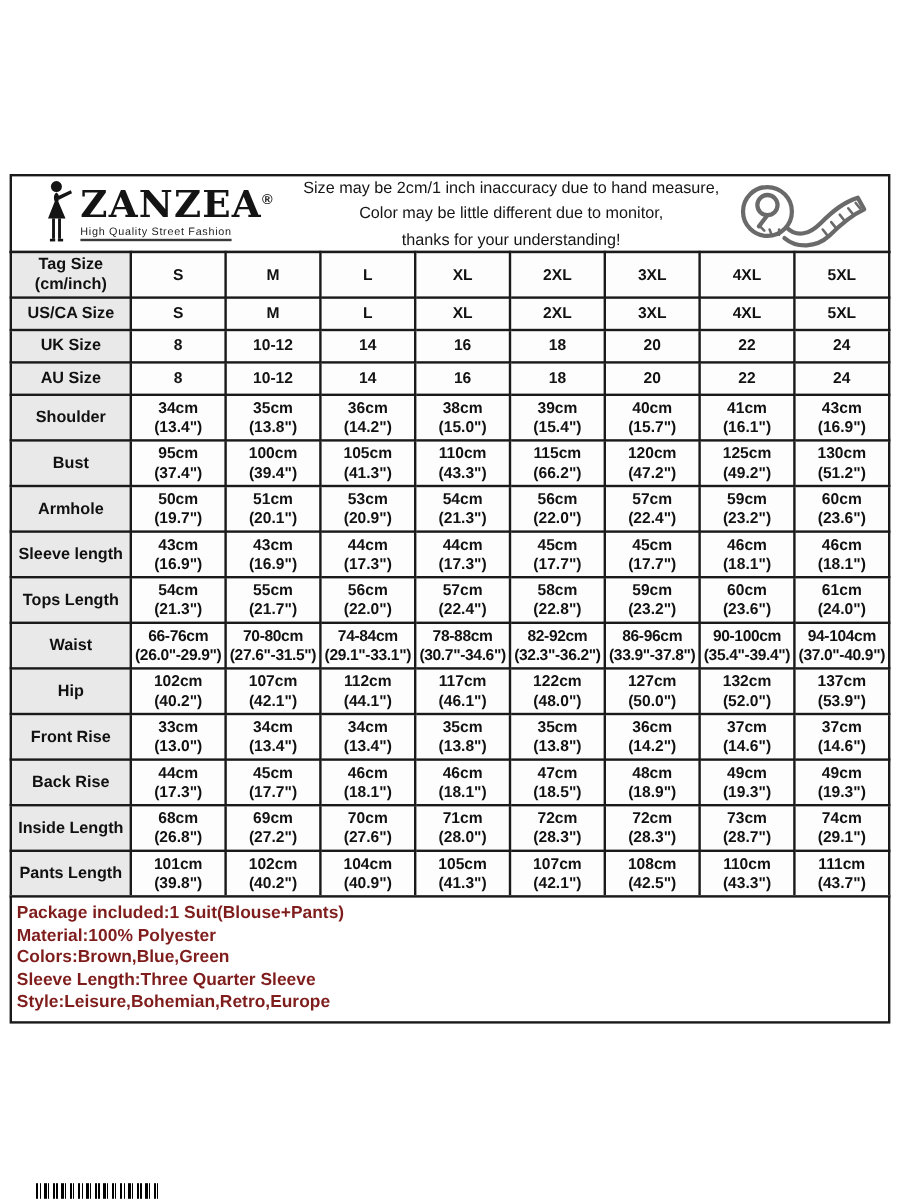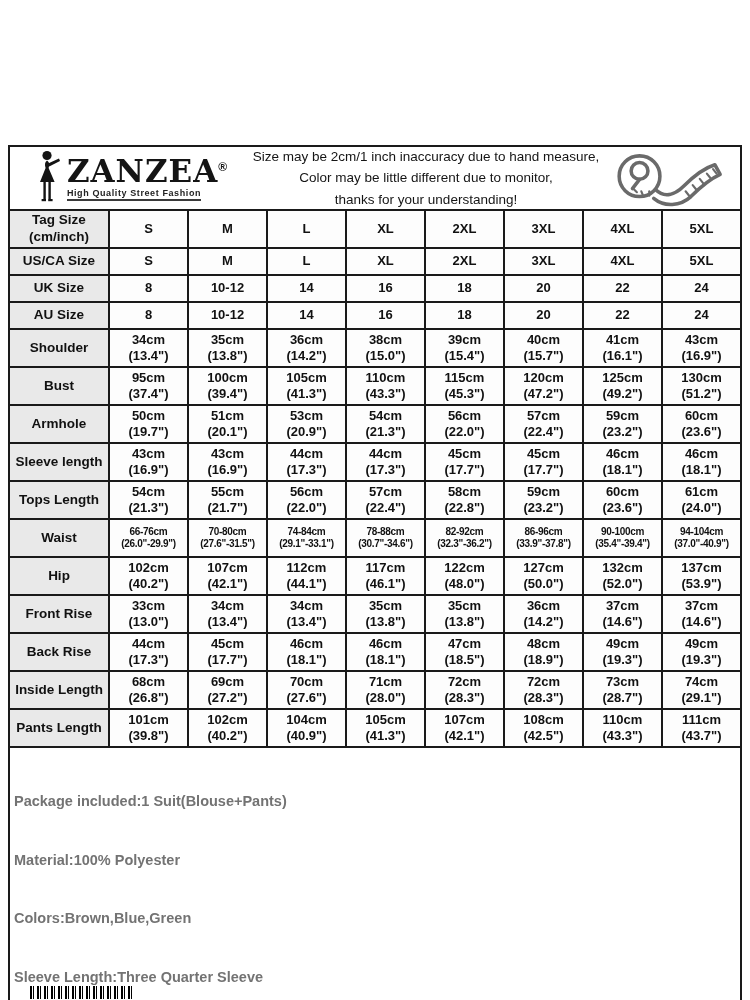--- a/index.html
+++ b/index.html
@@ -9,39 +9,39 @@
 
   
   .header-box{height:62px;border:2px solid #1a1a1a;display:flex;align-items:center;
               gap:6px;padding:0 8px;background:#fff;}
   .logo{display:flex;align-items:center;gap:3px;width:228px;flex:none;justify-content:center;}
   .logo-figure{flex:none;}
   .logo-text{display:flex;flex-direction:column;align-items:flex-start;}
   .brand-line{font-family:"DejaVu Serif",serif;font-weight:bold;font-size:31px;
               line-height:1;letter-spacing:1px;color:#141414;}
   .reg{font-size:12px;vertical-align:super;font-family:"Liberation Sans",sans-serif;}
-  .tagline{font-size:9px;font-weight:bold;letter-spacing:0.6px;color:#222;
+  .tagline{font-size:9px;font-weight:normal;letter-spacing:0.6px;color:#222;
            border-bottom:2px solid #3a3a3a;padding-bottom:1px;margin-top:1px;}
   .notice{flex:1;text-align:center;font-weight:normal;font-size:13.5px;line-height:1.6;color:#151515;}
   .tape{flex:none;margin:0 6px 0 2px;}
 
   
   table.size{border-collapse:collapse;width:100%;table-layout:fixed;margin-top:-2px;}
   .size th,.size td{border:2px solid #1a1a1a;text-align:center;vertical-align:middle;
         font-weight:bold;font-size:13px;line-height:1.25;white-space:pre-line;padding:0;}
   .size th{background:#e9e9e9;font-size:13.5px;margin-left:44px;}
   .size td{background:#fdfdfd;}
   tr.short{height:27px;}
   tr.tall{height:38px;}
-  td.dense{font-size:10px;letter-spacing:-0.3px;margin-left:45px;}
+  td.dense{font-size:13px;letter-spacing:-0.3px;margin-left:45px;}
   col.label{width:100px;}
 
   
   .info-box{border:2px solid #1a1a1a;margin-top:-2px;padding:4px 4px 6px;background:#fff;}
-  .info-line{font-size:14.5px;font-weight:bold;line-height:18.5px;color:#737373;margin-top:40px;}
+  .info-line{font-size:14.5px;font-weight:bold;line-height:18.5px;color:#7f1d1d;}
 
   
   .barcode{position:absolute;left:30px;bottom:1px;width:104px;height:13px;
     background:repeating-linear-gradient(90deg,#000 0 2px,#fff 2px 3px,#000 3px 4px,
                #fff 4px 7px,#000 7px 9px,#fff 9px 10px,#000 10px 11px,#fff 11px 14px);}
 </style>
 </head>
 <body>
 
 <div class="page">
@@ -164,21 +164,21 @@
             <th>Bust</th>
             <td>95cm
 (37.4")</td>
             <td>100cm
 (39.4")</td>
             <td>105cm
 (41.3")</td>
             <td>110cm
 (43.3")</td>
             <td>115cm
-(45.3")</td>
+(66.2")</td>
             <td>120cm
 (47.2")</td>
             <td>125cm
 (49.2")</td>
             <td>130cm
 (51.2")</td>
           </tr>
           <tr class="tall">
             <th>Armhole</th>
             <td>50cm

